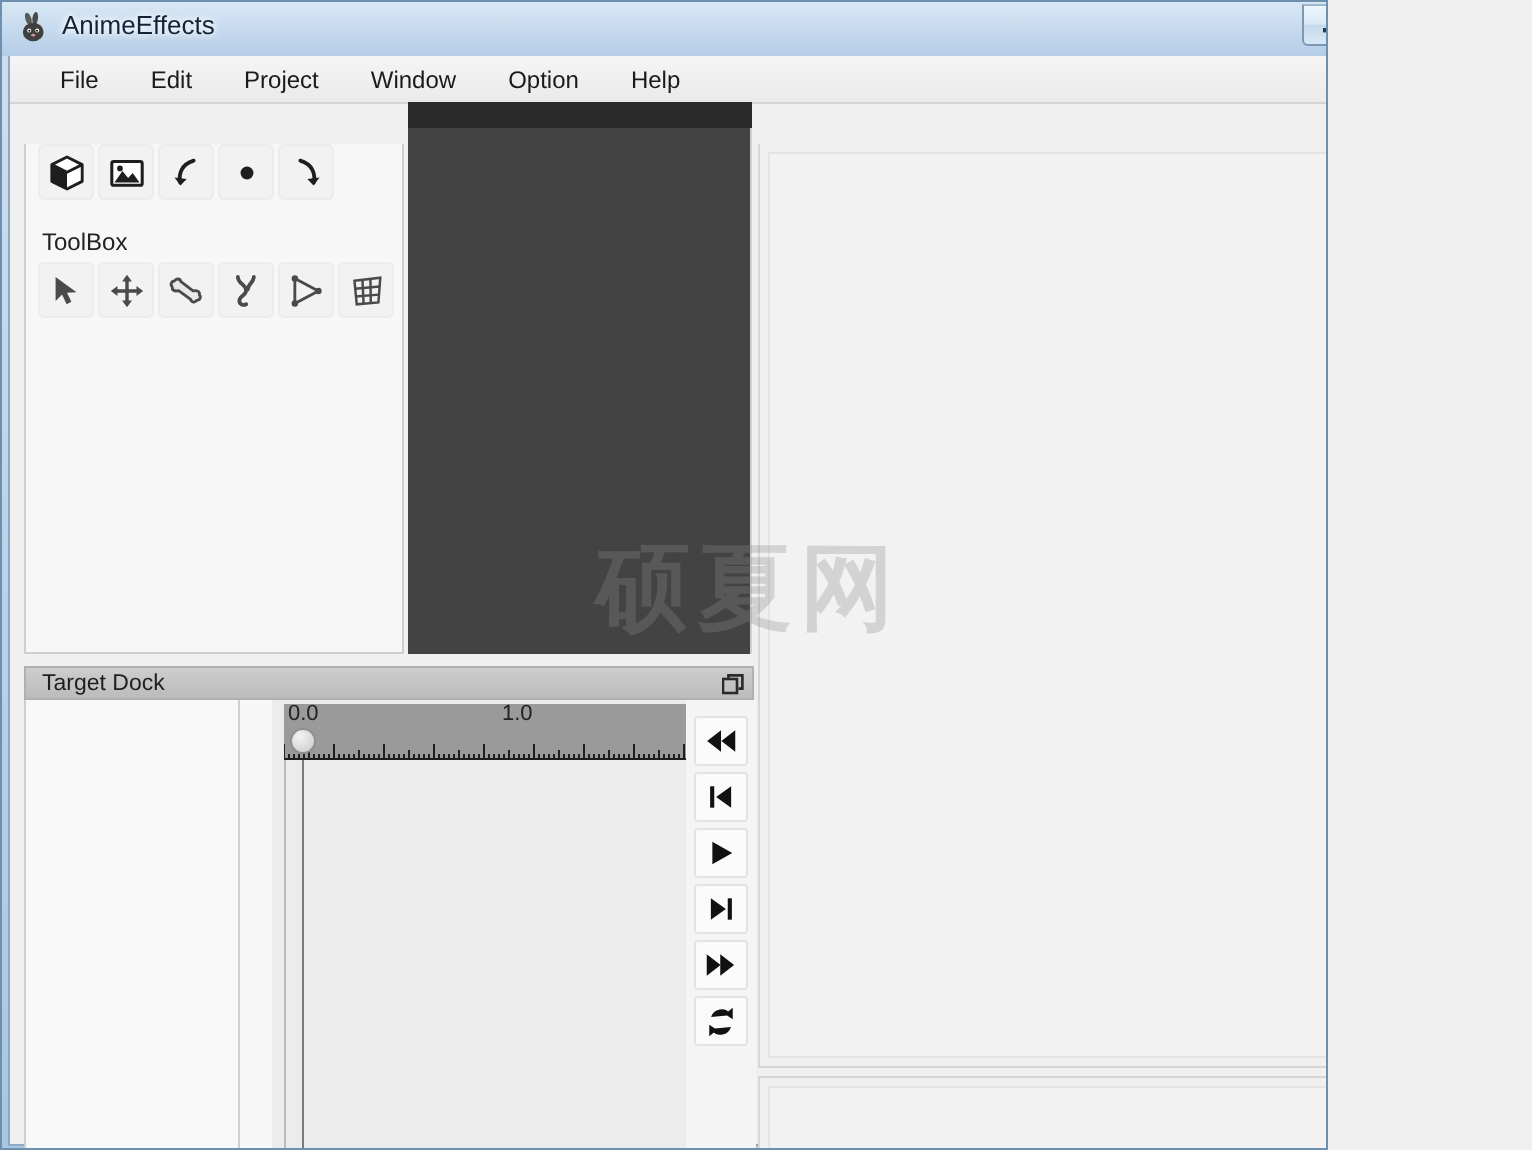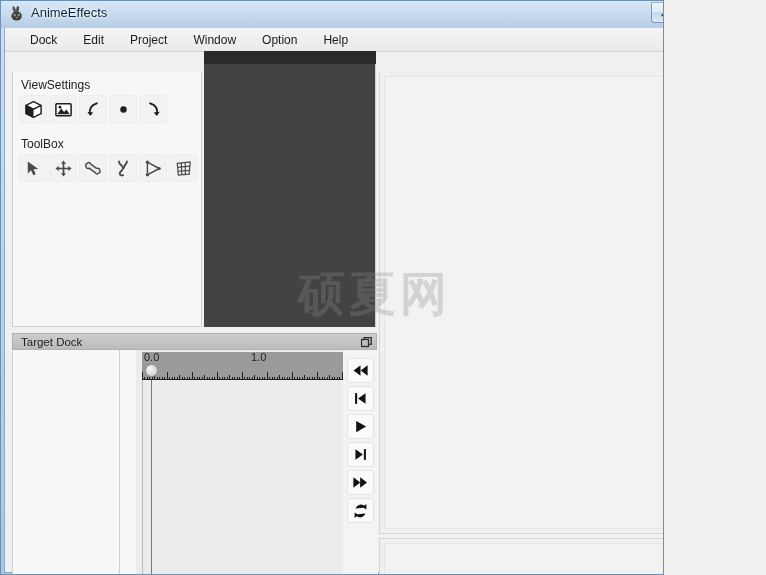--- a/index.html
+++ b/index.html
@@ -256,37 +256,36 @@
         <svg width="14" height="14" viewBox="0 0 14 14">
           <path d="M3.2 3.2 L10.8 10.8 M10.8 3.2 L3.2 10.8" stroke="#ffffff" stroke-width="2.4" stroke-linecap="round"></path>
         </svg>
       </span>
     </div>
   </div>
 
   <div id="client">
 
     <div id="menubar">
-      <div class="menu-item">Dock</div>
+      <div class="menu-item">File</div>
       <div class="menu-item">Edit</div>
       <div class="menu-item">Project</div>
       <div class="menu-item">Window</div>
       <div class="menu-item">Option</div>
       <div class="menu-item">Help</div>
     </div>
   </div>
 
   <div id="canvas-area">
     <div id="canvas-top-strip"></div>
   </div>
 
 
   <div id="tool-dock-body">
 
-    <div class="section-label">ViewSettings</div>
 
     <div class="icon-row">
       <div class="tool-btn">
         <svg width="19" height="19" viewBox="0 0 20 20">
           <path d="M10 1.6 L18 5.6 L18 14.4 L10 18.4 L2 14.4 L2 5.6 Z" fill="#ffffff" stroke="#1e1e1e" stroke-width="1.5" stroke-linejoin="round"></path>
           <path d="M2 5.6 L10 9.6 L18 5.6" fill="none" stroke="#1e1e1e" stroke-width="1.5"></path>
           <path d="M10 9.6 L10 18.4 L2 14.4 L2 5.6 Z" fill="#1e1e1e"></path>
         </svg>
       </div>
       <div class="tool-btn">

